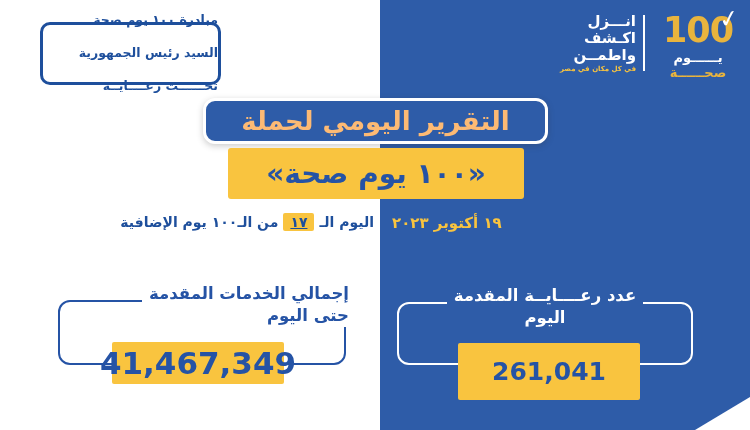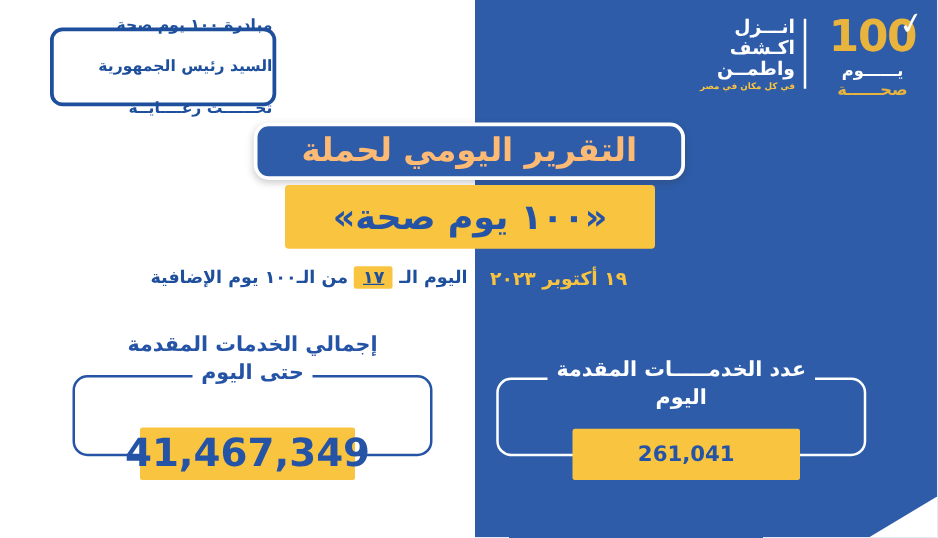--- a/index.html
+++ b/index.html
@@ -59,29 +59,29 @@
   .day-badge{background:var(--yellow);padding:1px 7px;border-radius:2px;text-decoration:underline;}
 
   
   .stat-bracket{position:absolute;box-sizing:border-box;border-radius:12px;}
   .total-bracket{left:58px;top:300px;width:288px;height:65px;border:2px solid var(--number-blue);}
   .today-bracket{left:397px;top:302px;width:296px;height:63px;border:2px solid #ffffff;}
 
   .stat-heading{position:absolute;text-align:center;direction:rtl;font-weight:bold;
     font-size:16.5px;line-height:1.32;}
   .stat-heading .mask{display:inline-block;padding:0 7px;white-space:nowrap;}
-  .total-heading{left:48px;top:265px;width:308px;color:var(--number-blue);}
+  .total-heading{left:48px;top:283px;width:308px;color:var(--number-blue);text-align:right;}
   .total-heading .mask{background:#ffffff;}
   .today-heading{left:392px;top:285px;width:306px;color:#ffffff;}
   .today-heading .mask{background:var(--panel-blue);}
 
   .stat-value{position:absolute;display:flex;align-items:center;justify-content:center;
     background:var(--yellow);color:var(--number-blue);font-weight:bold;border-radius:2px;}
   .total-value{left:112px;top:342px;width:172px;height:42px;font-size:31px;}
-  .today-value{left:458px;top:343px;width:182px;height:41px;font-size:17px;}
+  .today-value{left:458px;top:343px;width:182px;height:57px;font-size:25px;}
 </style>
 </head>
 <body>
 
 <div class="canvas">
 
   <div class="blue-panel"></div>
   <div class="corner-tri"></div>
 
   <div class="patronage">
@@ -124,18 +124,18 @@
 
   <div class="stat-bracket total-bracket"></div>
   <div class="stat-heading total-heading">
     <div><span class="mask">إجمالي الخدمات المقدمة</span></div>
     <div><span class="mask">حتى اليوم</span></div>
   </div>
   <div class="stat-value total-value">41,467,349</div>
 
   <div class="stat-bracket today-bracket"></div>
   <div class="stat-heading today-heading">
-    <div><span class="mask">عدد الخدمـــــات المقدمة</span></div>
+    <div><span class="mask">عدد رعــــايــة المقدمة</span></div>
     <div><span class="mask">اليوم</span></div>
   </div>
   <div class="stat-value today-value">261,041</div>
 
 </div>
 
 </body></html>

